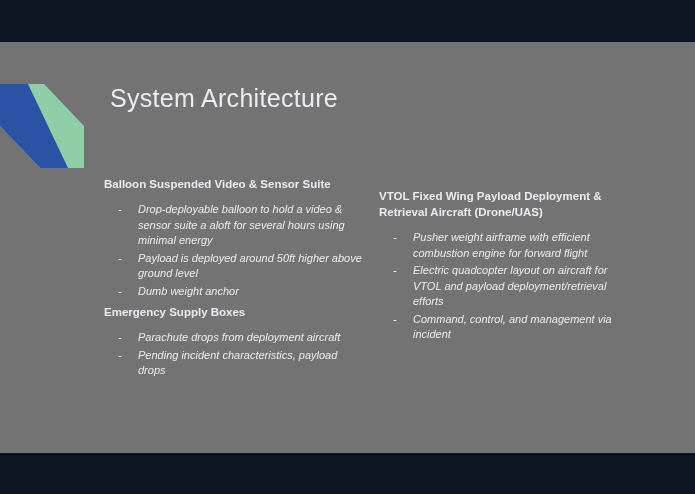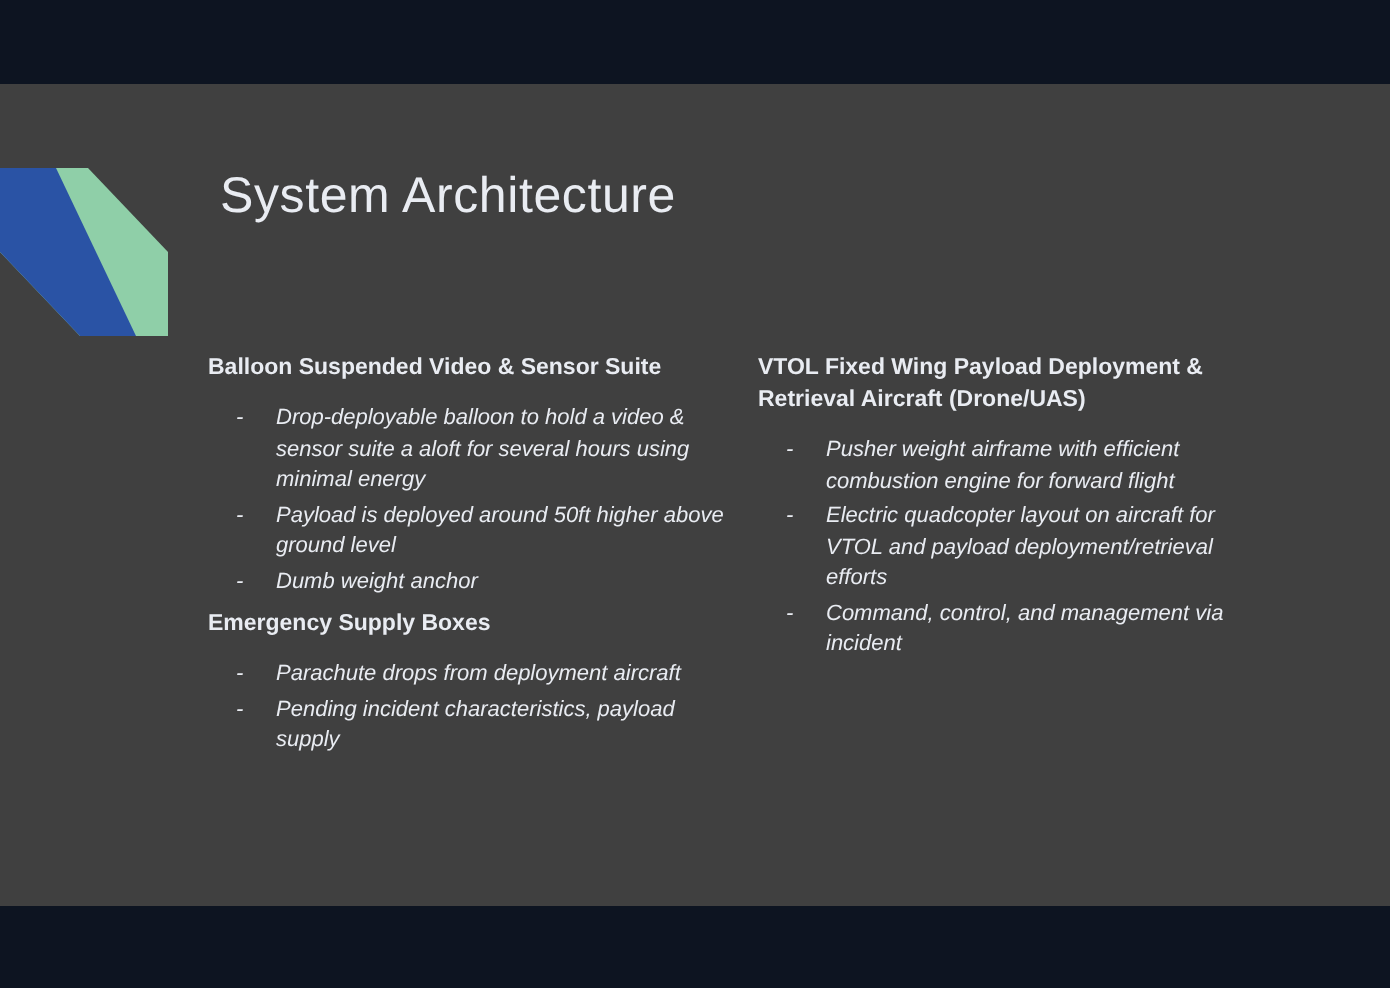--- a/index.html
+++ b/index.html
@@ -10,21 +10,21 @@
     width: 695px;
     height: 494px;
     background: #0d1421;
     font-family: "Liberation Sans", sans-serif;
     overflow: hidden;
   }
   .slide {
     position: relative;
     width: 695px;
     height: 494px;
-    background: #404040;
+    background: #737373;
     overflow: hidden;
   }
   .top-band {
     position: absolute;
     left: 0; top: 0;
     width: 695px;
     height: 42px;
     background: #0d1421;
   }
   .bottom-band {
@@ -56,20 +56,21 @@
     top: 176px;
     color: #e9ecf2;
   }
   .col-left {
     left: 104px;
     width: 258px;
   }
   .col-right {
     left: 379px;
     width: 250px;
+    margin-top: 12px;
   }
   .group-heading {
     font-size: 11.5px;
     line-height: 16px;
     color: #e9ecf2;
     margin: 0 0 10px 0;
     font-weight: 700;
   }
   .group-heading.second {
     margin-top: 5px;
@@ -120,21 +121,21 @@
     <p class="group-heading">Balloon Suspended Video &amp; Sensor Suite</p>
     <ul class="bullets">
       <li>Drop-deployable balloon to hold a video &amp; sensor suite a aloft for several hours using minimal energy</li>
       <li>Payload is deployed around 50ft higher above ground level</li>
       <li>Dumb weight anchor</li>
     </ul>
 
     <p class="group-heading second">Emergency Supply Boxes</p>
     <ul class="bullets">
       <li>Parachute drops from deployment aircraft</li>
-      <li>Pending incident characteristics, payload supply</li>
+      <li>Pending incident characteristics, payload drops</li>
     </ul>
 
   </div>
 
   <div class="col col-right">
 
     <p class="group-heading">VTOL Fixed Wing Payload Deployment &amp; Retrieval Aircraft (Drone/UAS)</p>
     <ul class="bullets">
       <li>Pusher weight airframe with efficient combustion engine for forward flight</li>
       <li>Electric quadcopter layout on aircraft for VTOL and payload deployment/retrieval efforts</li>

